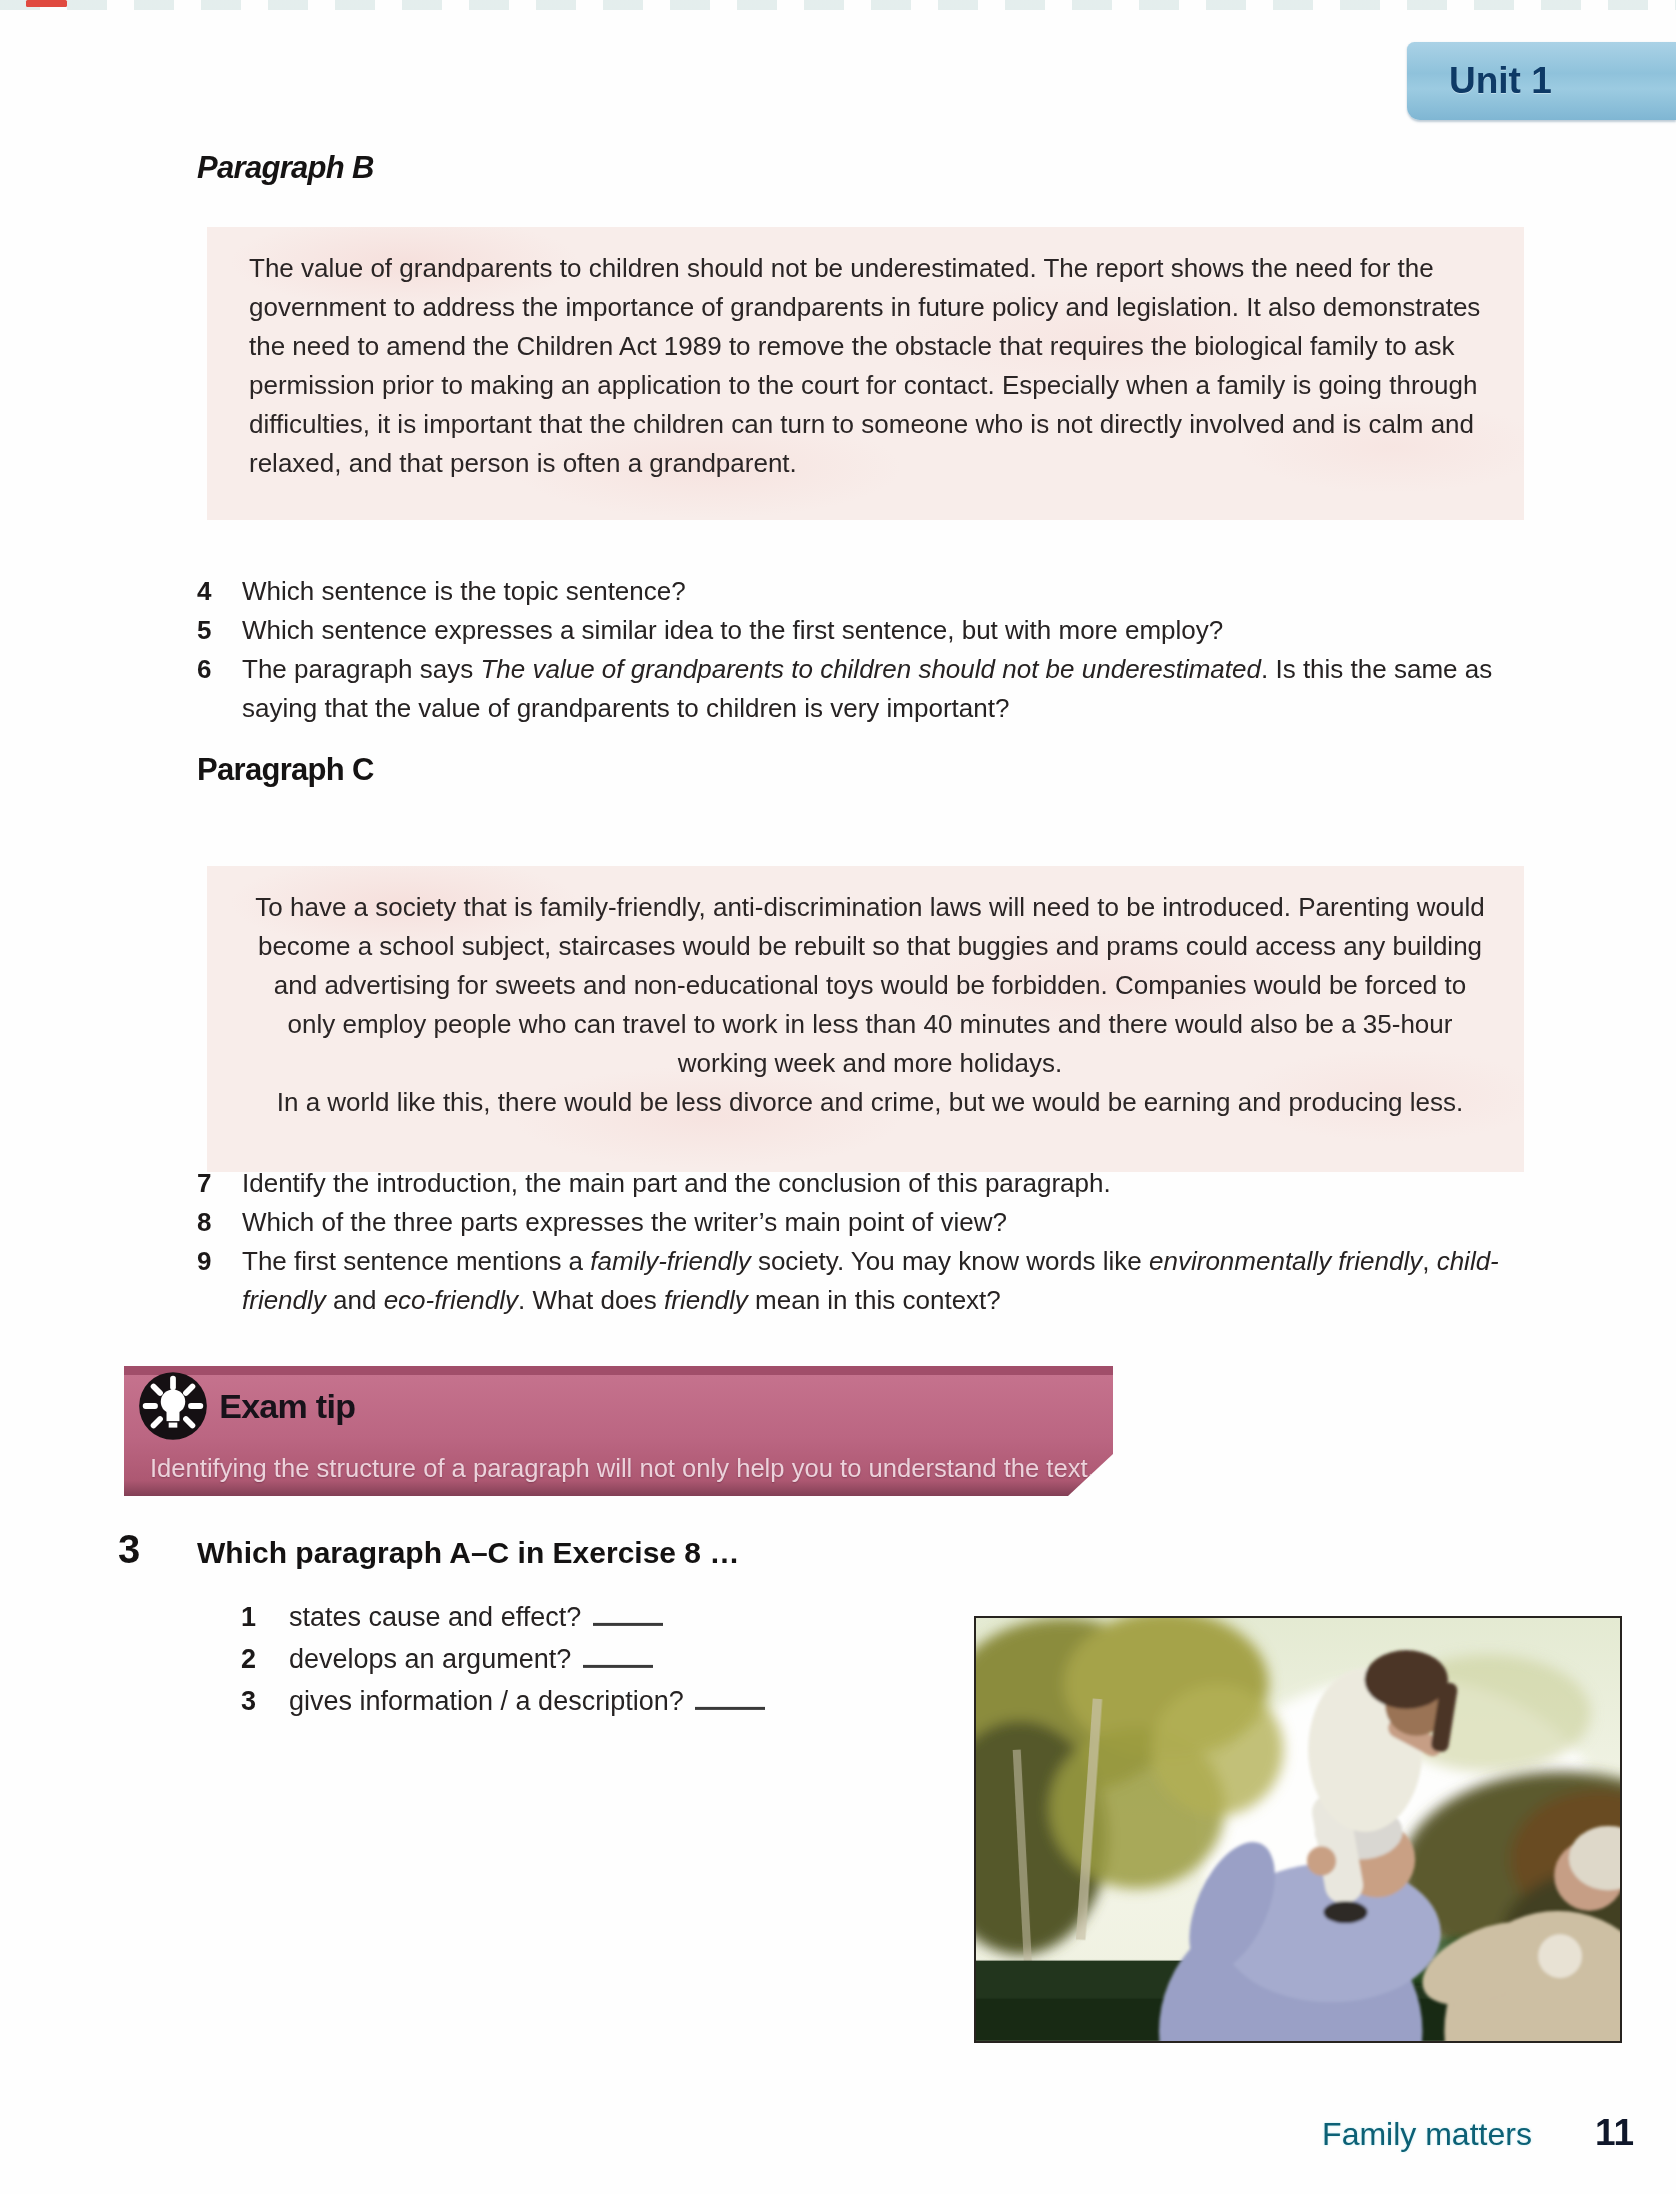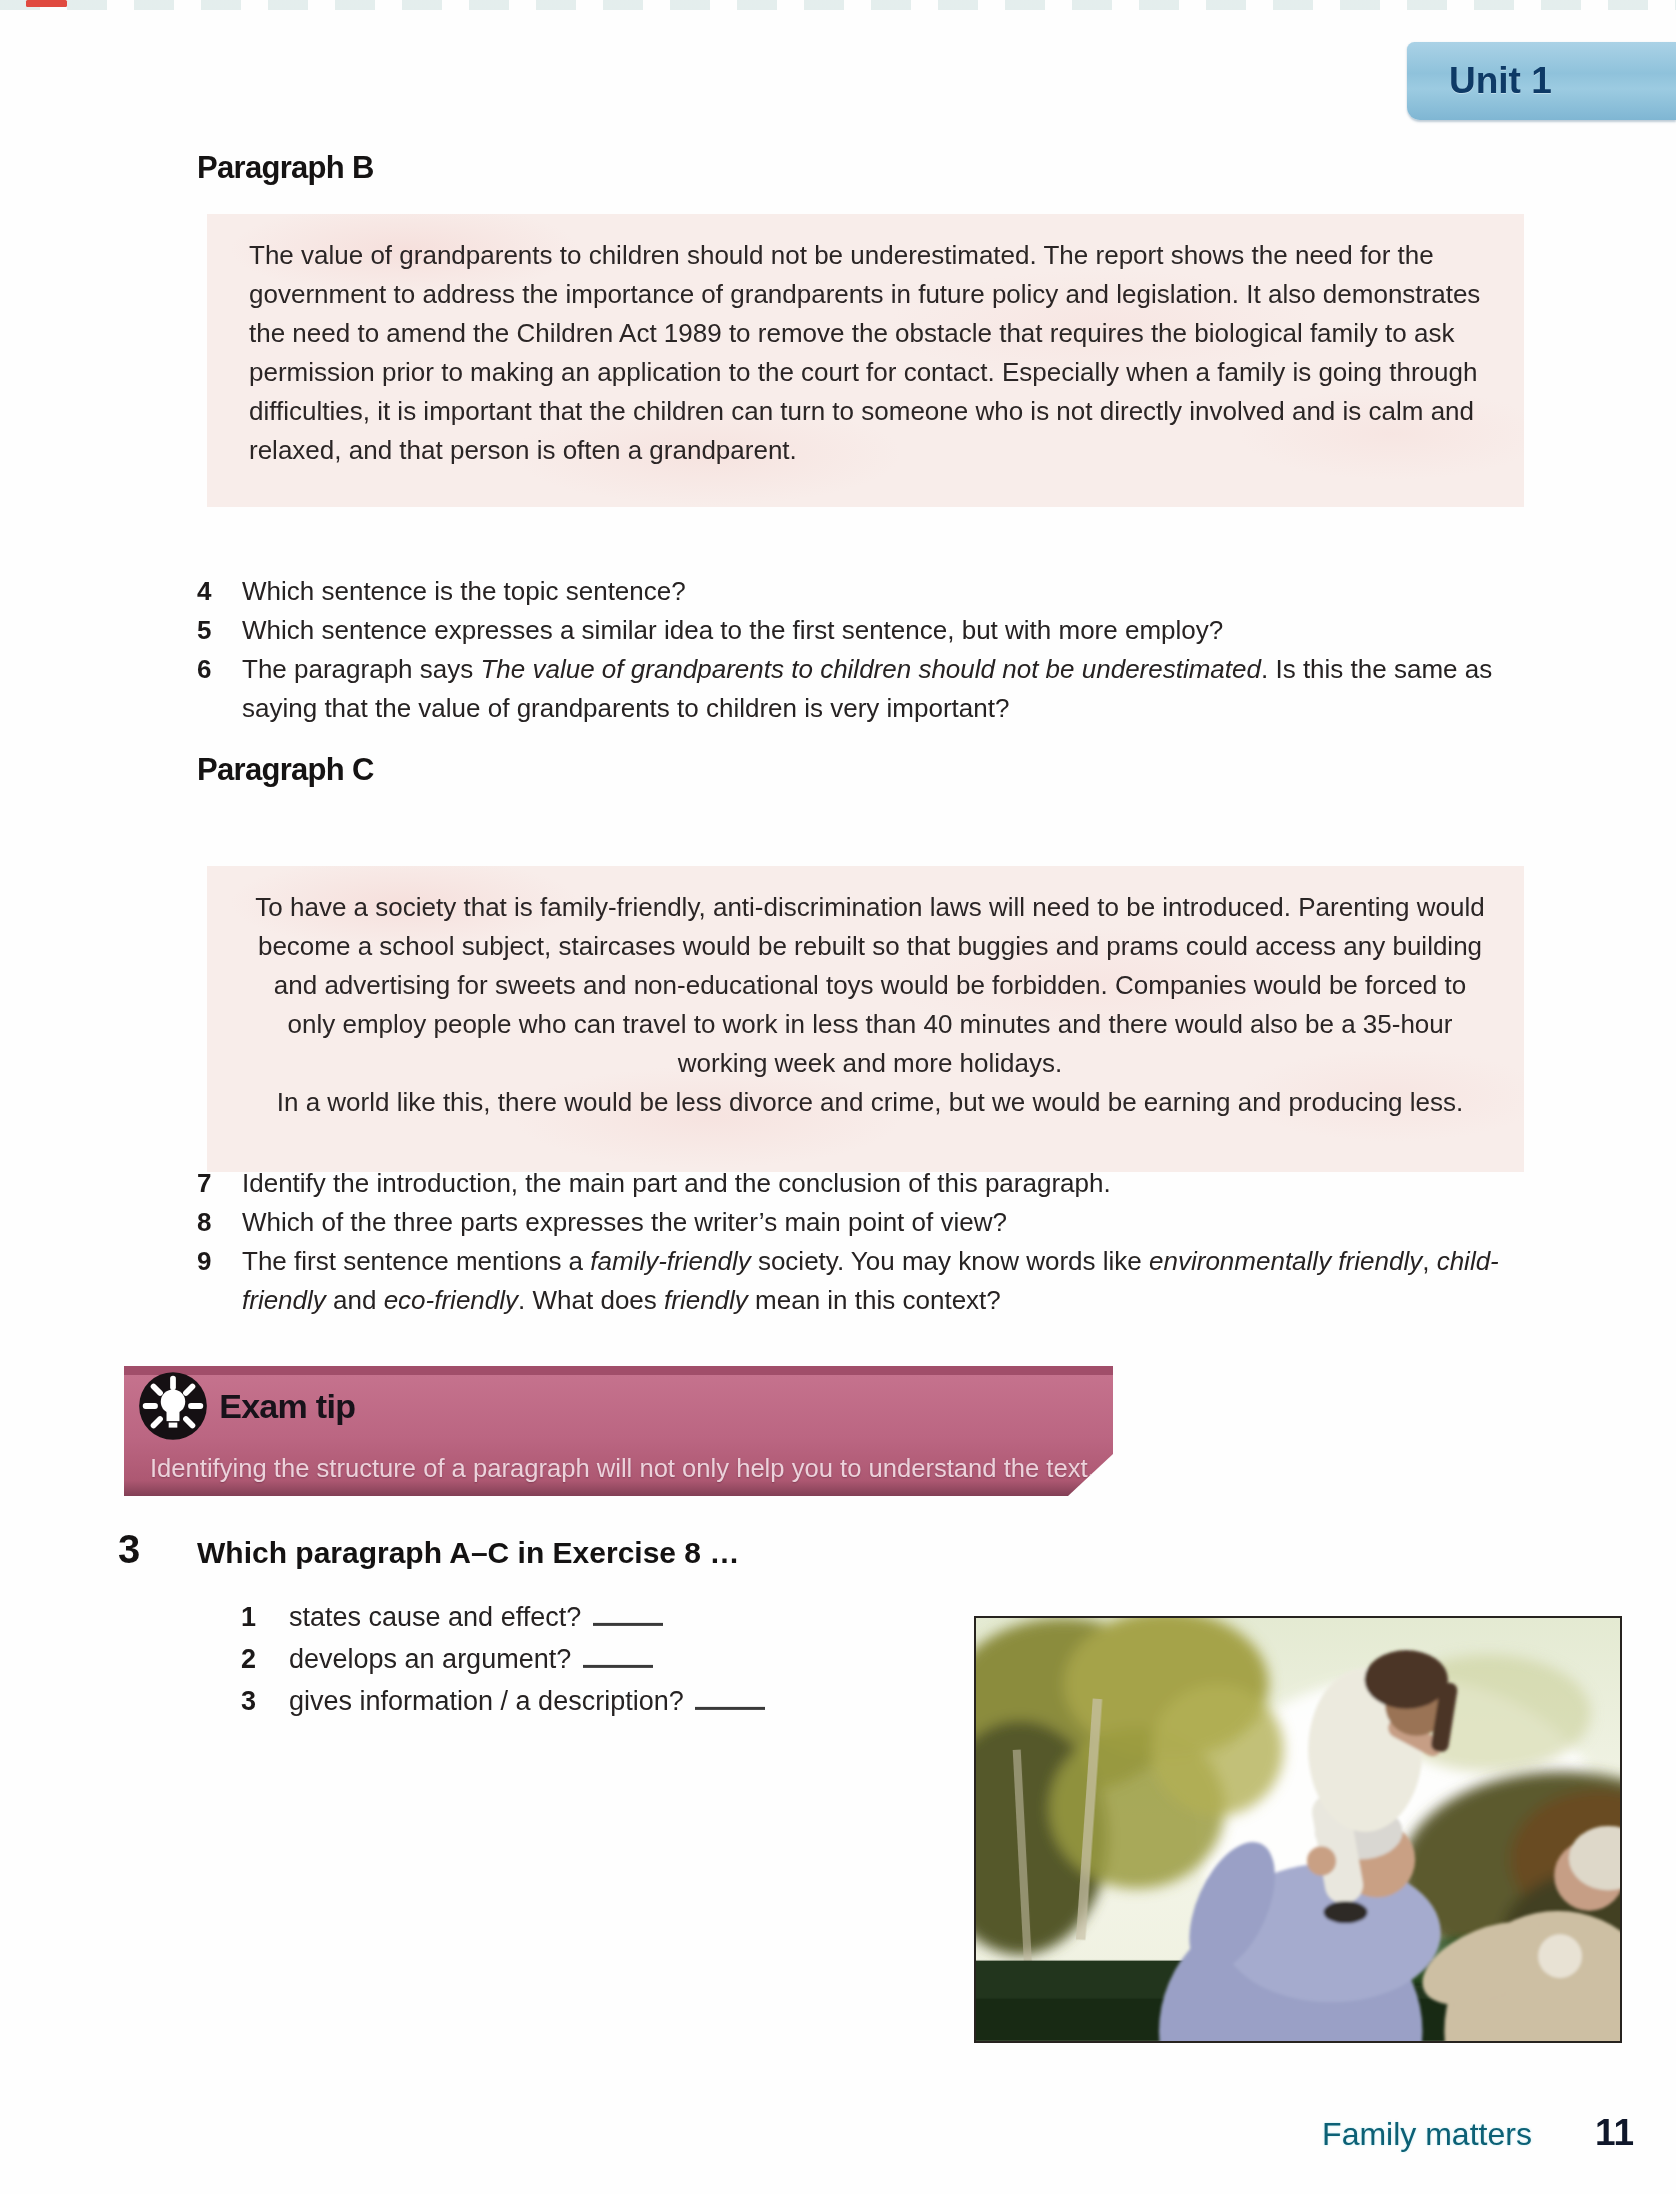--- a/index.html
+++ b/index.html
@@ -72,23 +72,23 @@
 
 <div class="page">
 
   <div class="scan-strip"></div>
   <div class="scan-red"></div>
 
   <div class="unit-tab">
     <span>Unit 1</span>
   </div>
 
-  <div class="para-heading" style="top:150px;">Paragraph B</div>
-
-  <div class="para-box" style="top:214px;height:293px;">
+  <div class="para-heading" style="top:150px;font-style:italic;">Paragraph B</div>
+
+  <div class="para-box" style="top:227px;height:293px;">
     <p>The value of grandparents to children should not be underestimated. The report shows the need for the government to address the importance of grandparents in future policy and legislation. It also demonstrates the need to amend the Children Act 1989 to remove the obstacle that requires the biological family to ask permission prior to making an application to the court for contact. Especially when a family is going through difficulties, it is important that the children can turn to someone who is not directly involved and is calm and relaxed, and that person is often a grandparent.</p>
   </div>
 
   <div class="qlist" style="top:572px;">
     <div class="qrow">
       <span class="qnum">4</span>
       <span class="qtext">Which sentence is the topic sentence?</span>
     </div>
     <div class="qrow">
       <span class="qnum">5</span>

